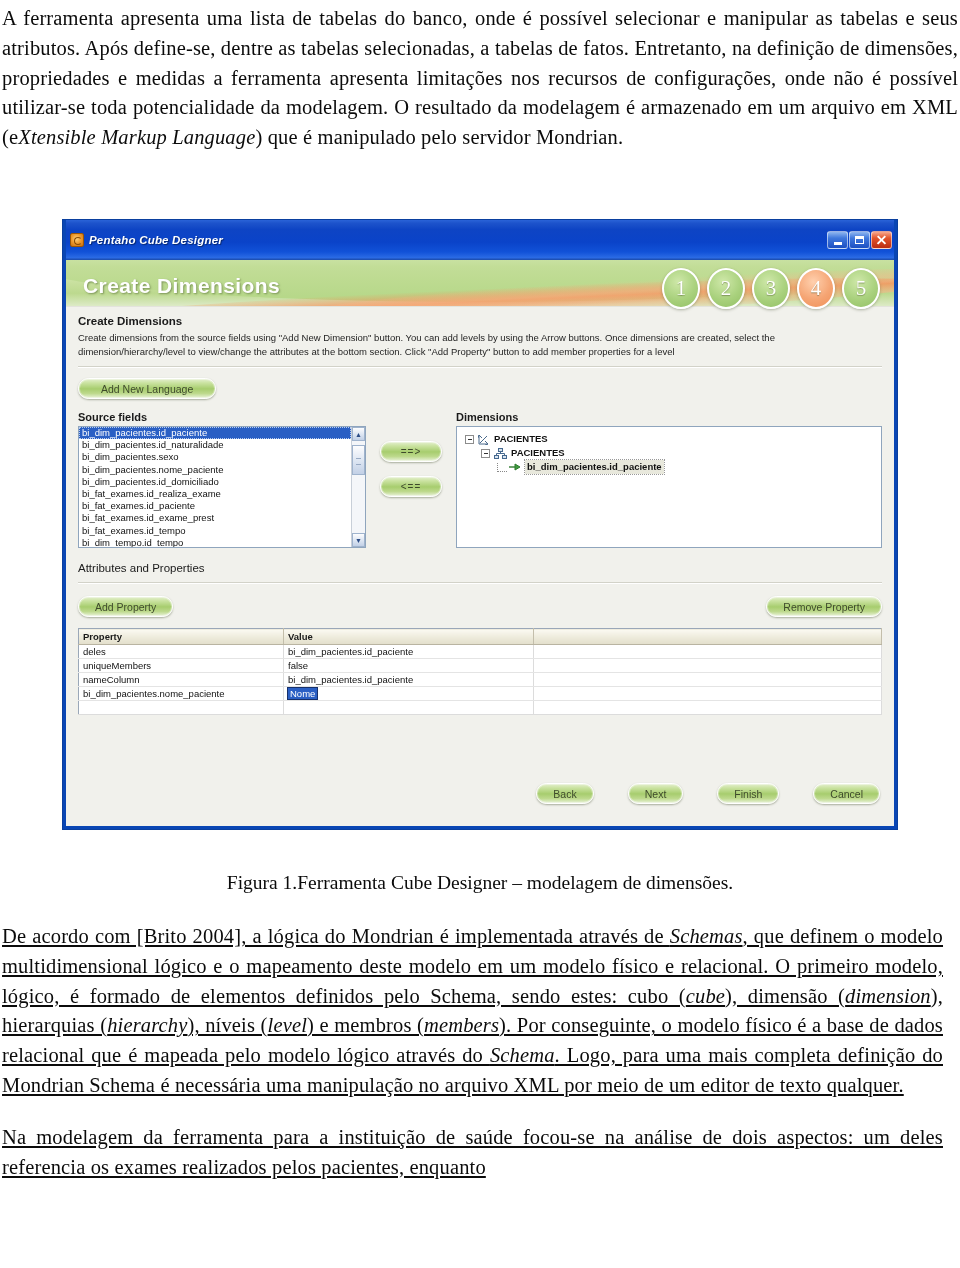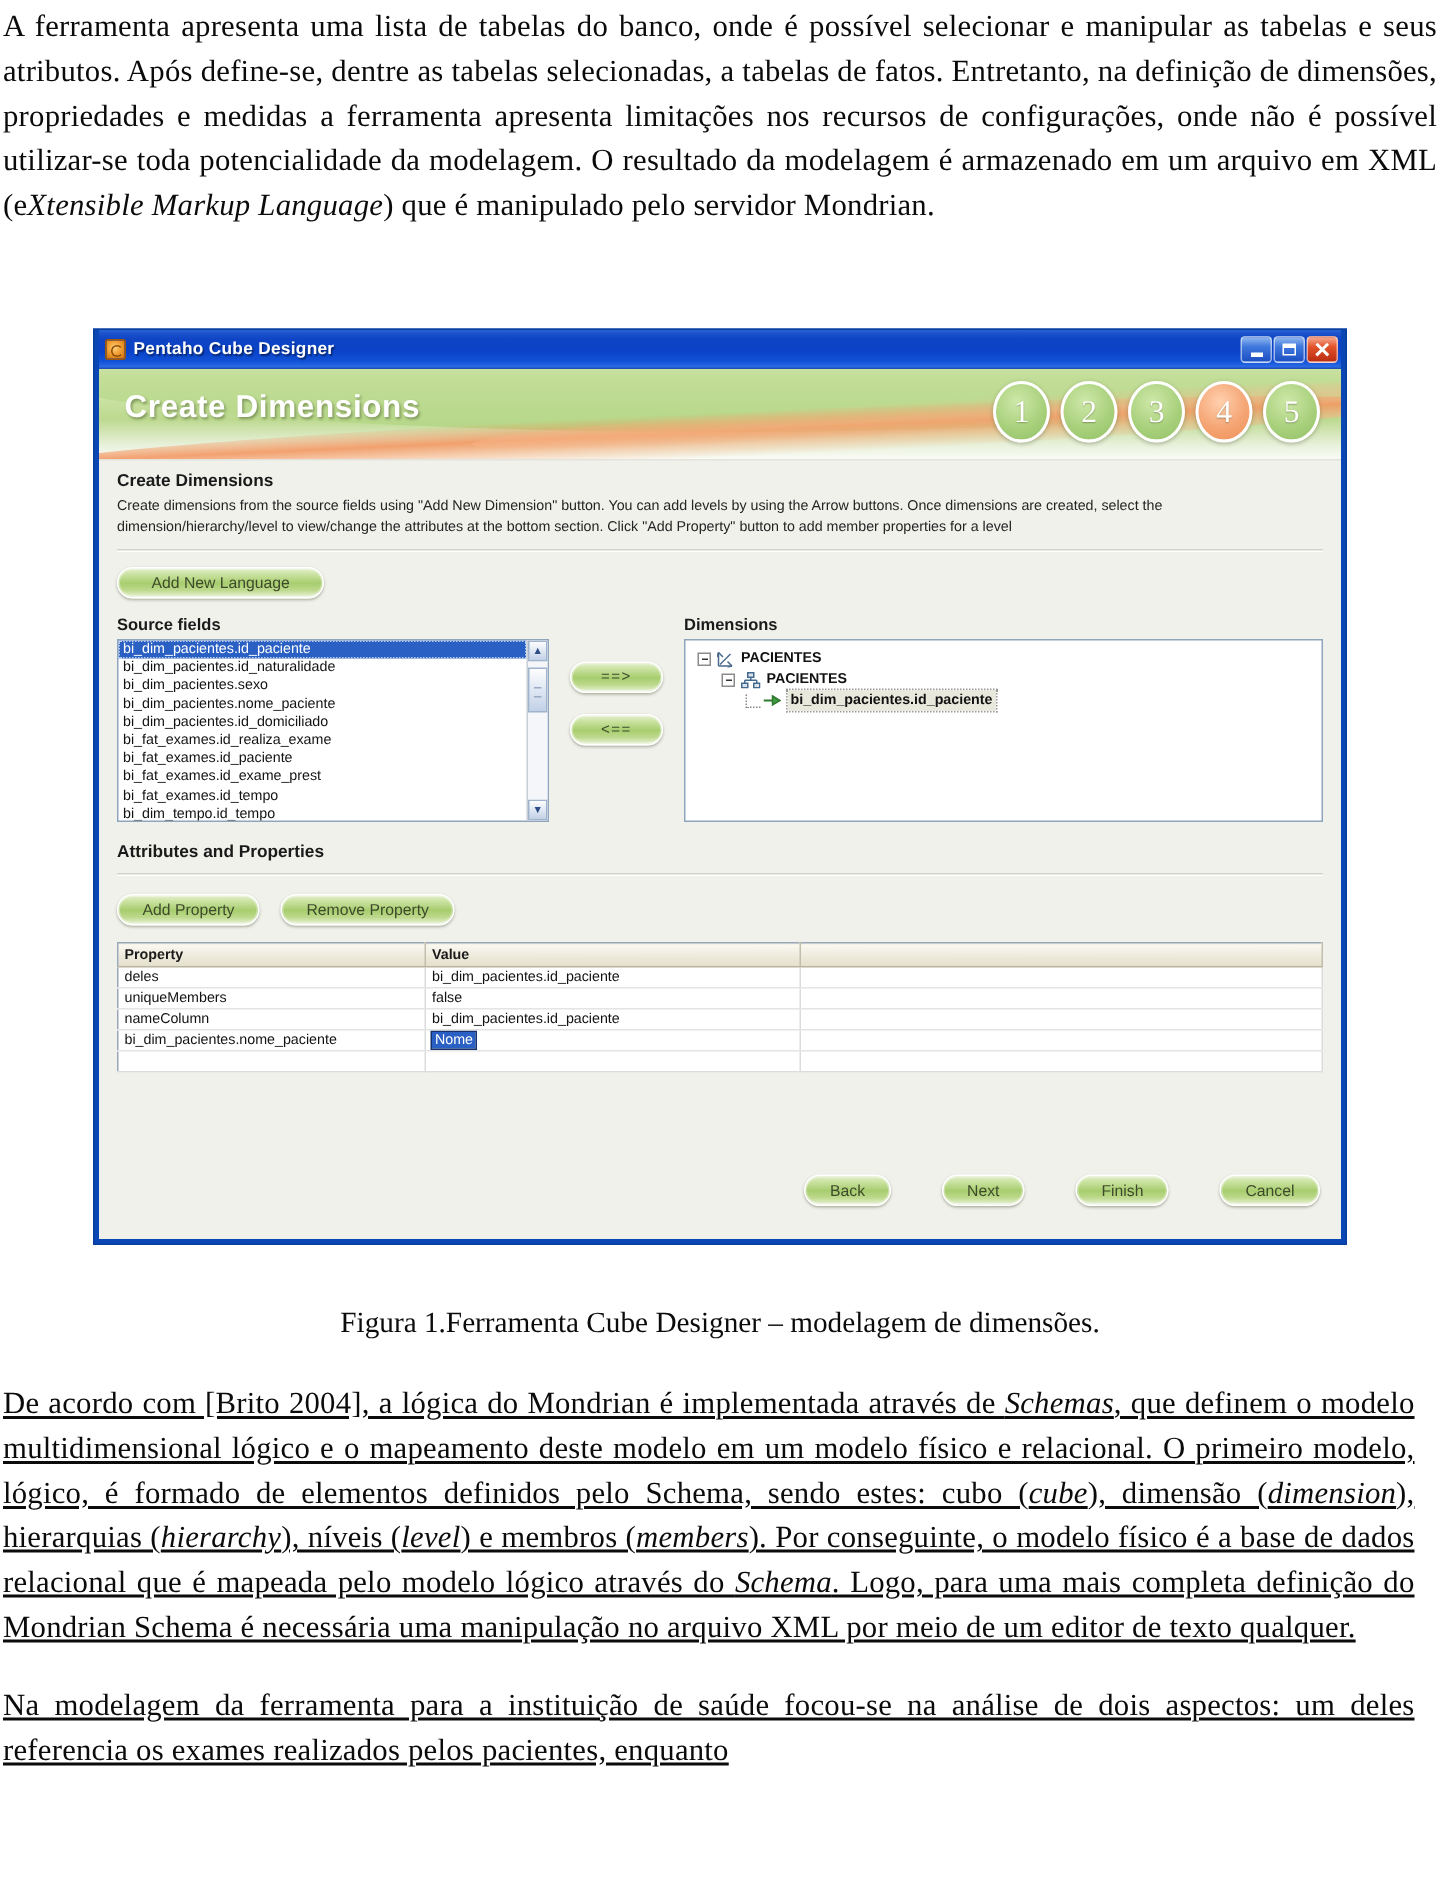--- a/index.html
+++ b/index.html
@@ -59,28 +59,29 @@
     font-family: "Liberation Sans", "DejaVu Sans", sans-serif;
     overflow: hidden;
   }
   .win-frame-inner {
     position: absolute;
     left: 3px; right: 3px; top: 0; bottom: 3px;
   }
 
   
   .titlebar {
-    height: 26px;
+    height: 40px;
     background: linear-gradient(180deg,
       #2a63d8 0%, #1d53cb 8%, #0e44c4 24%,
       #0a43c9 56%, #1152d8 80%, #2a6ae4 94%, #1a49a8 100%);
     display: flex;
     align-items: center;
     padding: 0 2px 0 4px;
     box-sizing: border-box;
+    font-style: italic;
   }
   .app-icon {
     width: 14px; height: 14px;
     border-radius: 2px;
     margin-right: 5px;
     background: radial-gradient(circle at 45% 40%, #ffd27f 0%, #f09b2e 48%, #c96a09 100%);
     border: 1px solid #9d5605;
     box-sizing: border-box;
     position: relative;
     flex: none;
@@ -368,25 +369,25 @@
   .tree-label.sel {
     background: #e8e8dc;
     outline: 1px dotted #999;
     outline-offset: 0;
     padding: 0 2px;
   }
 
   
   .attr-head {
     font-size: 11.5px;
-    font-weight: bold;
+    font-weight: normal;
     color: #1a1a1a;
     margin: 14px 0 0 0;
   }
-  .attr-buttons { margin-top: 12px; display: flex; gap: 14px; }
+  .attr-buttons { margin-top: 12px; display: flex; gap: 14px; justify-content: space-between; }
 
   .prop-table {
     margin-top: 11px;
     border: 1px solid #9aa7b8;
     background: #fff;
     box-sizing: border-box;
     font-size: 9.5px;
     width: 100%;
     border-collapse: collapse;
     table-layout: fixed;

